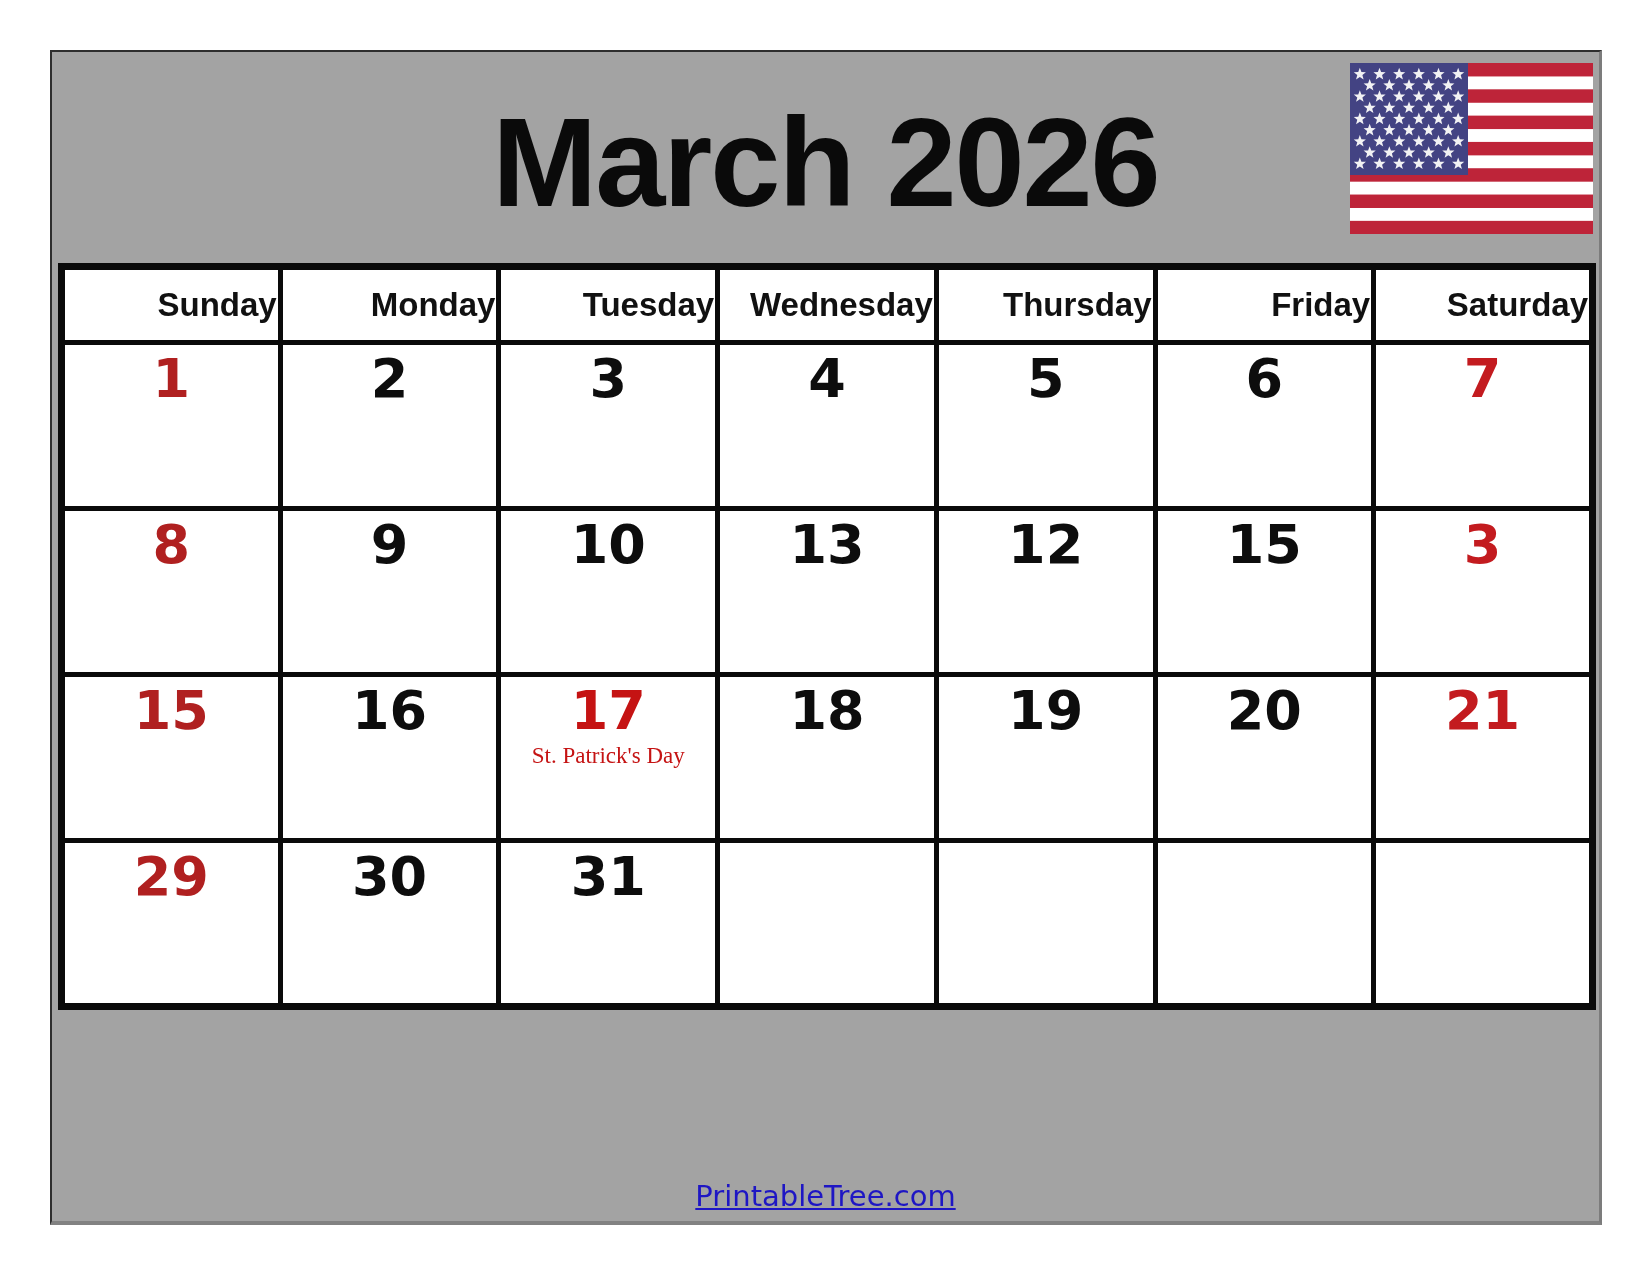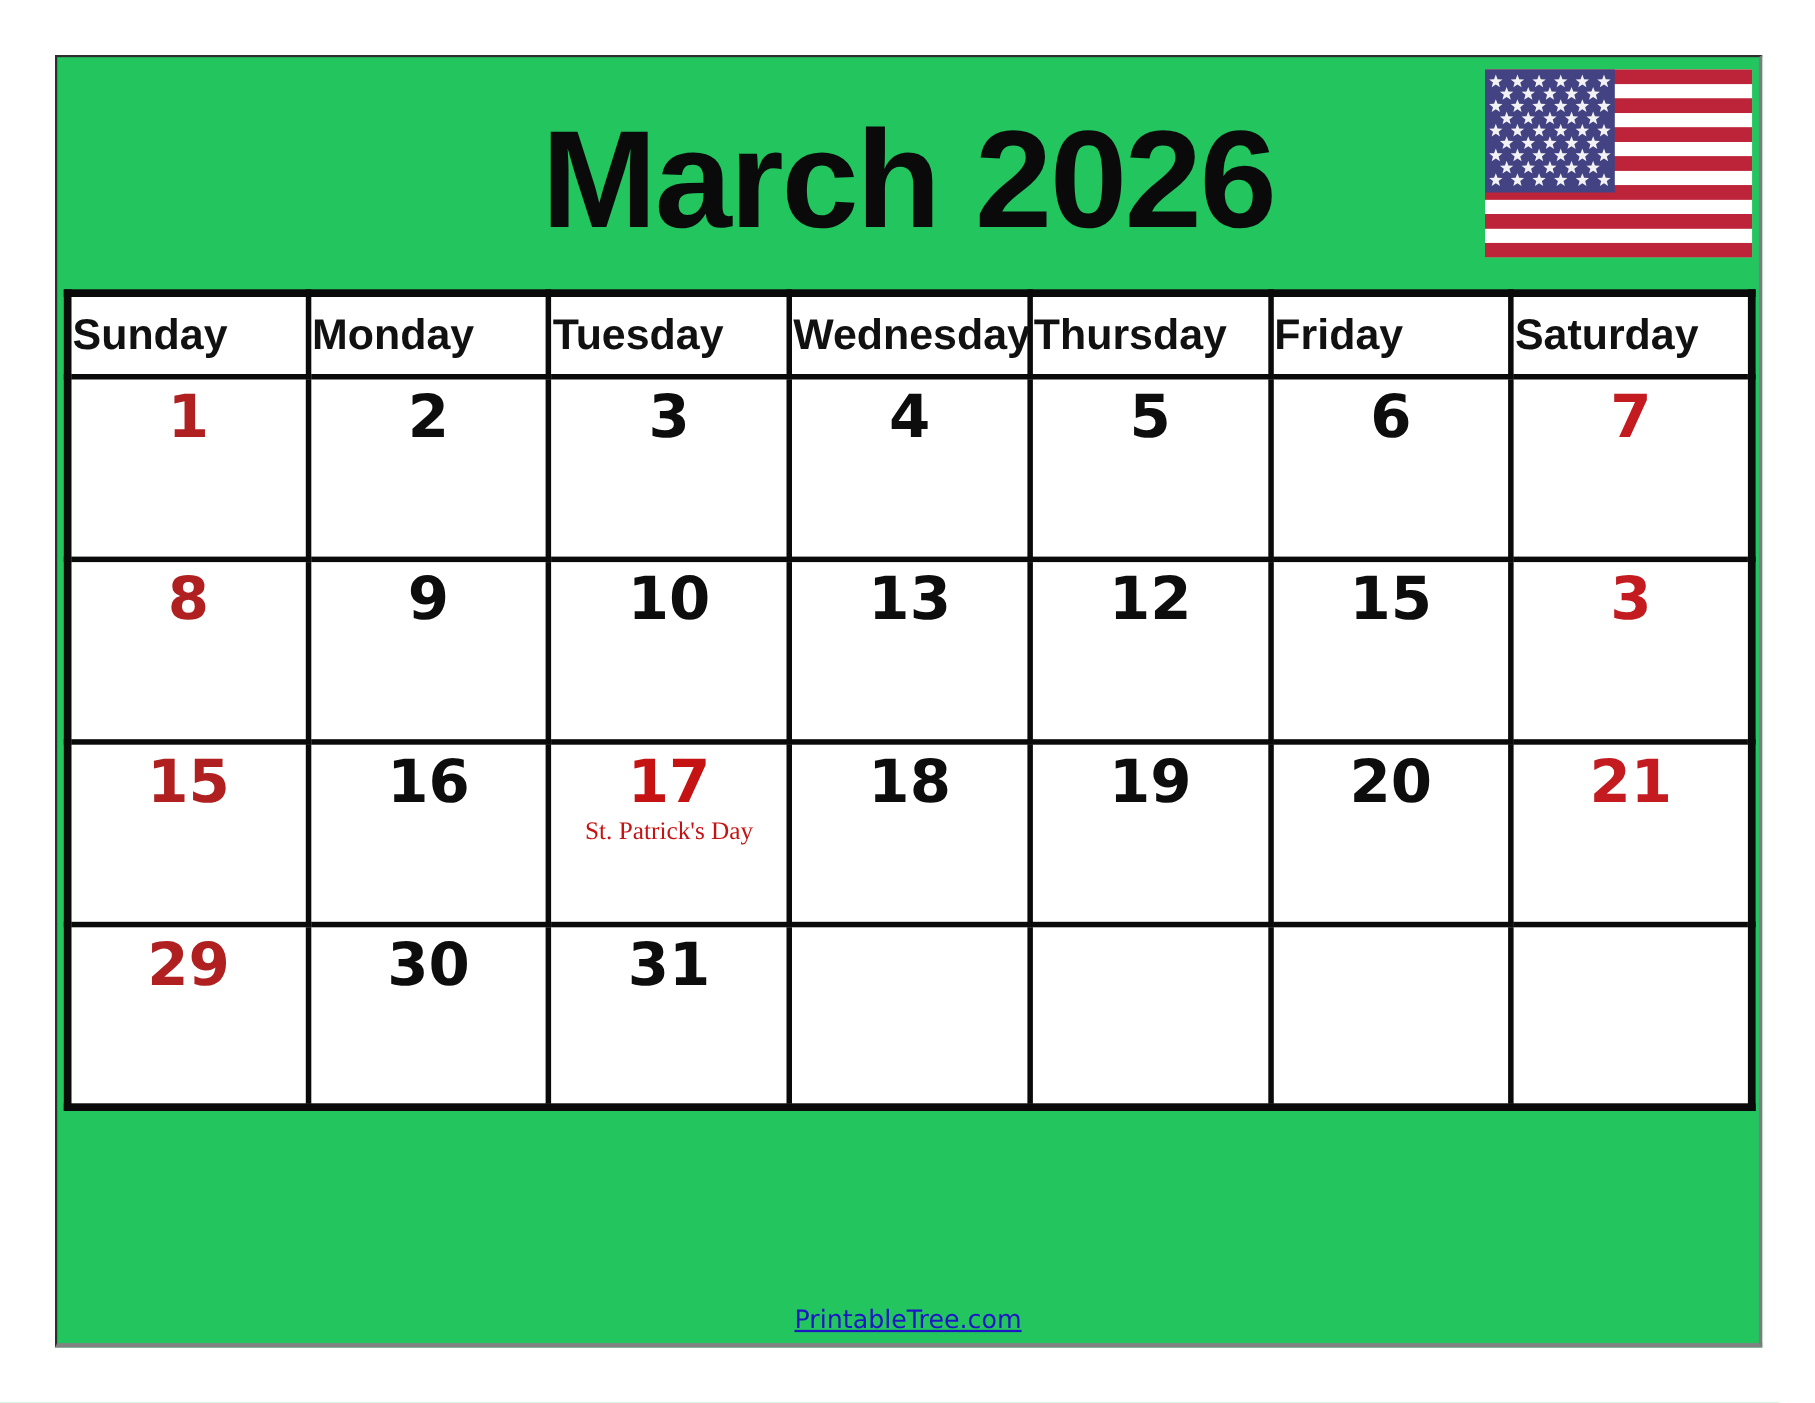--- a/index.html
+++ b/index.html
@@ -1,42 +1,42 @@
 <!DOCTYPE html>
 <html style="--sunday-red: #B02020; --saturday-red: #C31B1F; --holiday-red: #C51313; --weekend-bg: #F0F0F0; --grid-black: #0A0A0A; --link-blue: #1E16C4;"><head>
 <meta charset="utf-8">
 <style>
   html,body{margin:0;padding:0;background:#ffffff;}
   .canvas{position:relative;width:1650px;height:1275px;background:#ffffff;overflow:hidden;
           font-family:"Liberation Sans",sans-serif;}
   .page{position:absolute;left:50px;top:50px;width:1552px;height:1175px;box-sizing:border-box;
-        background:#22c55e;border:2px solid #2e2e2e;border-right:3px solid #7c7c7c;border-bottom:4px solid #828282;}
+        background:#a3a3a3;border:2px solid #2e2e2e;border-right:3px solid #7c7c7c;border-bottom:4px solid #828282;}
   .title{position:absolute;left:0;top:48px;width:100%;text-align:center;
          font-size:126px;font-weight:bold;line-height:1;letter-spacing:-2px;color:#0a0a0a;
          font-family:"Liberation Sans",sans-serif;}
   .flag{position:absolute;left:1298px;top:11px;width:243px;height:171px;display:block;}
   table.cal{position:absolute;left:6px;top:211px;width:1538px;border-collapse:collapse;
             table-layout:fixed;border:7px solid var(--grid-black);}
   table.cal th,table.cal td{border:5px solid var(--grid-black);box-sizing:border-box;}
-  table.cal th{height:76px;text-align:left;vertical-align:middle;
-               font-size:39px;font-weight:bold;color:#111111;background:#ffffff;
+  table.cal th{height:76px;text-align:right;vertical-align:middle;
+               font-size:33px;font-weight:bold;color:#111111;background:#ffffff;
                font-family:"Liberation Sans",sans-serif;}
   table.cal td{height:166px;text-align:center;vertical-align:top;padding-top:4px;background:#ffffff;}
   th.weekend-bg,td.weekend-bg{background:var(--weekend-bg);}
   th.sun{color:var(--sunday-red);}
   th.sat{color:var(--saturday-red);}
   .date-num{font-family:"DejaVu Sans","Liberation Sans",sans-serif;font-weight:bold;
             font-size:54px;line-height:1.12;color:#0d0d0d;}
   td.sun .date-num{color:var(--sunday-red);}
   td.sat .date-num{color:var(--saturday-red);}
   .date-num.red{color:var(--holiday-red) !important;}
   .holiday{font-family:"Liberation Serif","DejaVu Serif",serif;font-weight:normal;
            font-size:23px;line-height:1.1;color:var(--holiday-red);margin-top:2px;}
   .footer{position:absolute;left:0;bottom:8px;width:100%;text-align:center;}
-  .footer a{font-family:"DejaVu Sans","Liberation Sans",sans-serif;font-size:23px;
+  .footer a{font-family:"DejaVu Sans","Liberation Sans",sans-serif;font-size:29px;
             color:var(--link-blue);text-decoration:underline;}
 </style>
 </head>
 <body>
 
 <div class="canvas">
   <div class="page">
 
     <div class="title">March 2026</div>
 

